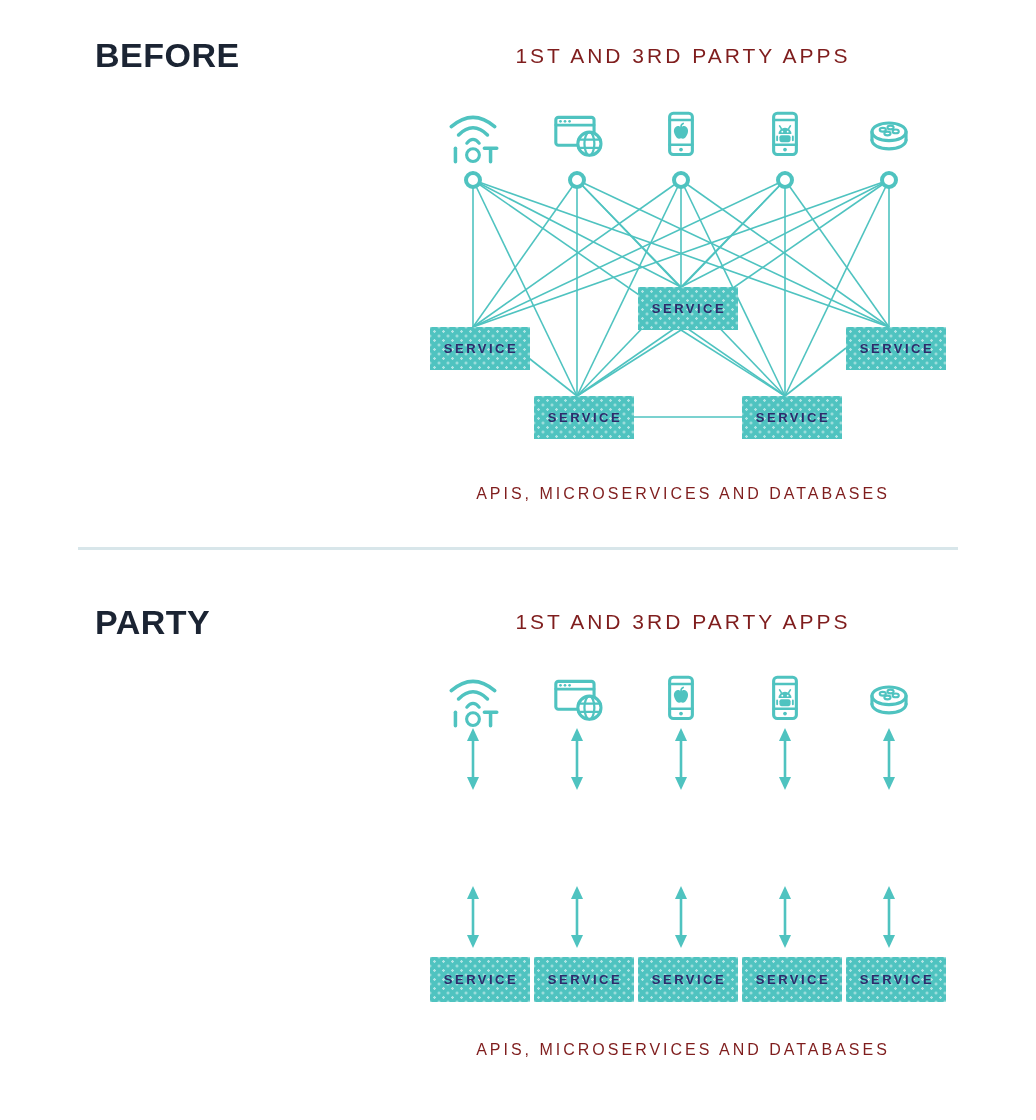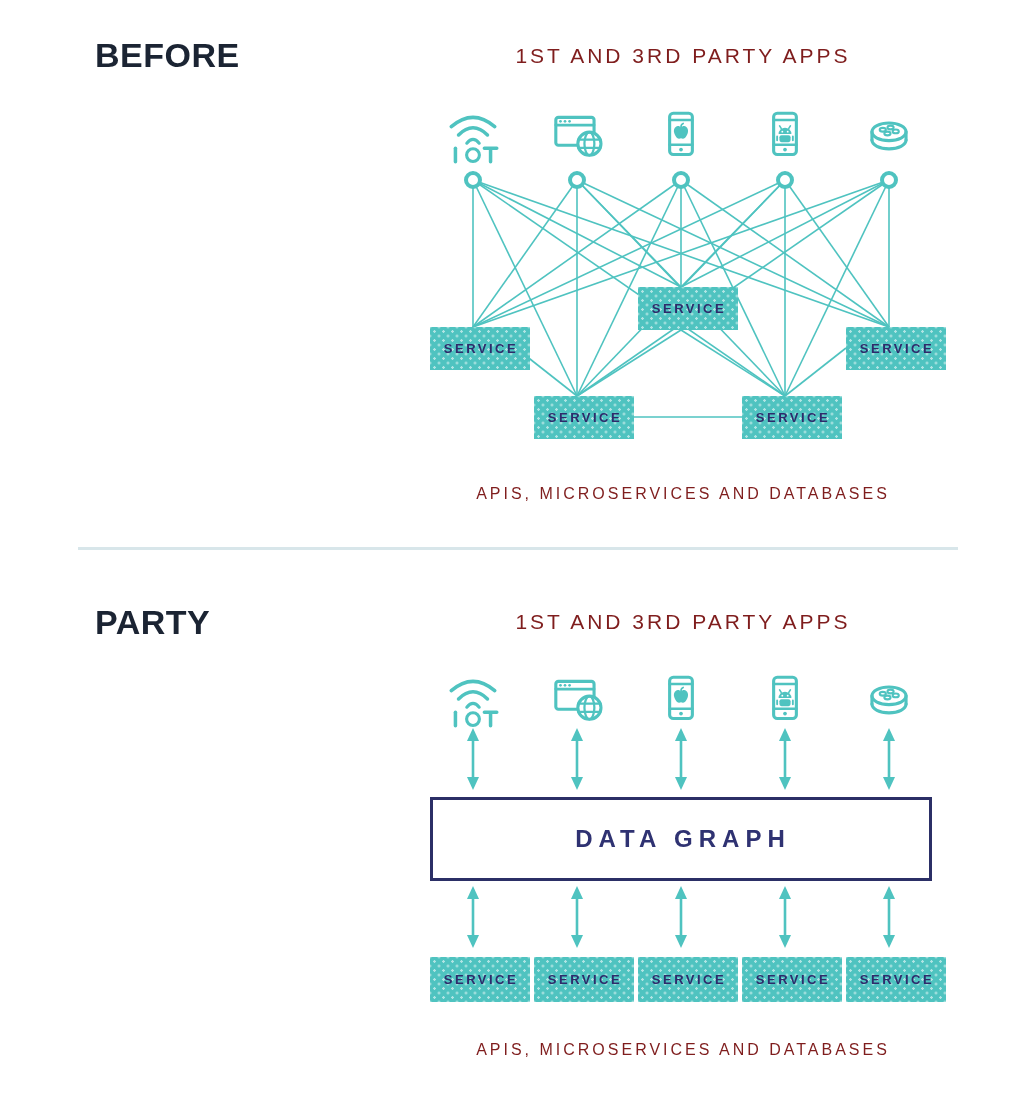--- a/index.html
+++ b/index.html
@@ -192,23 +192,20 @@
   <svg class="app-icon" style="left:650px;top:670px;" viewBox="0 0 60 60">
       <use href="#sym-iphone" xlink:href="#sym-iphone"></use>
     </svg>
   <svg class="app-icon" style="left:754px;top:670px;" viewBox="0 0 60 60">
       <use href="#sym-android" xlink:href="#sym-android"></use>
     </svg>
   <svg class="app-icon" style="left:858px;top:670px;" viewBox="0 0 60 60">
       <use href="#sym-speaker" xlink:href="#sym-speaker"></use>
     </svg>
 
-  <div class="data-graph">
-    <span>DATA GRAPH</span>
-  </div>
 
   <div class="service-box after-box" style="left:430px;top:957px;">
     <span>SERVICE</span>
     </div>
   <div class="service-box after-box" style="left:534px;top:957px;">
     <span>SERVICE</span>
     </div>
   <div class="service-box after-box" style="left:638px;top:957px;">
     <span>SERVICE</span>
     </div>

